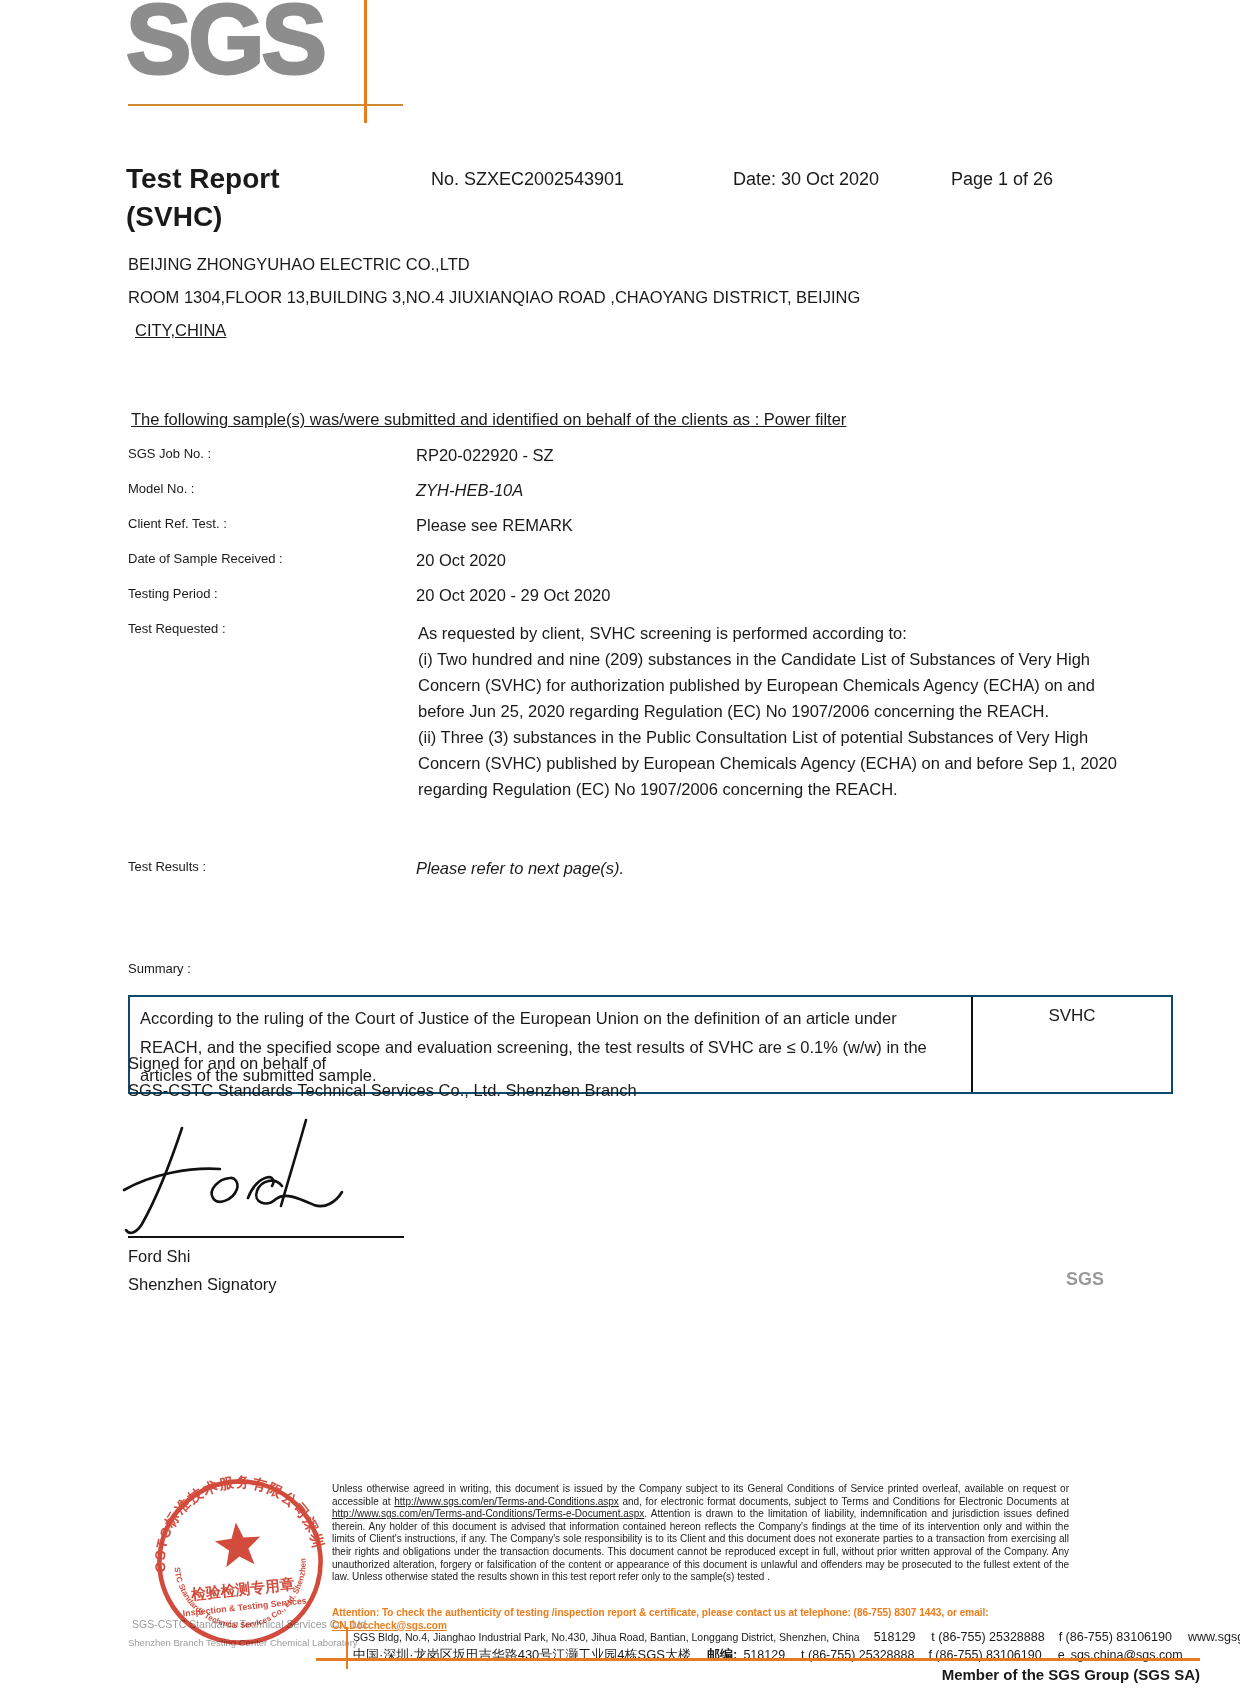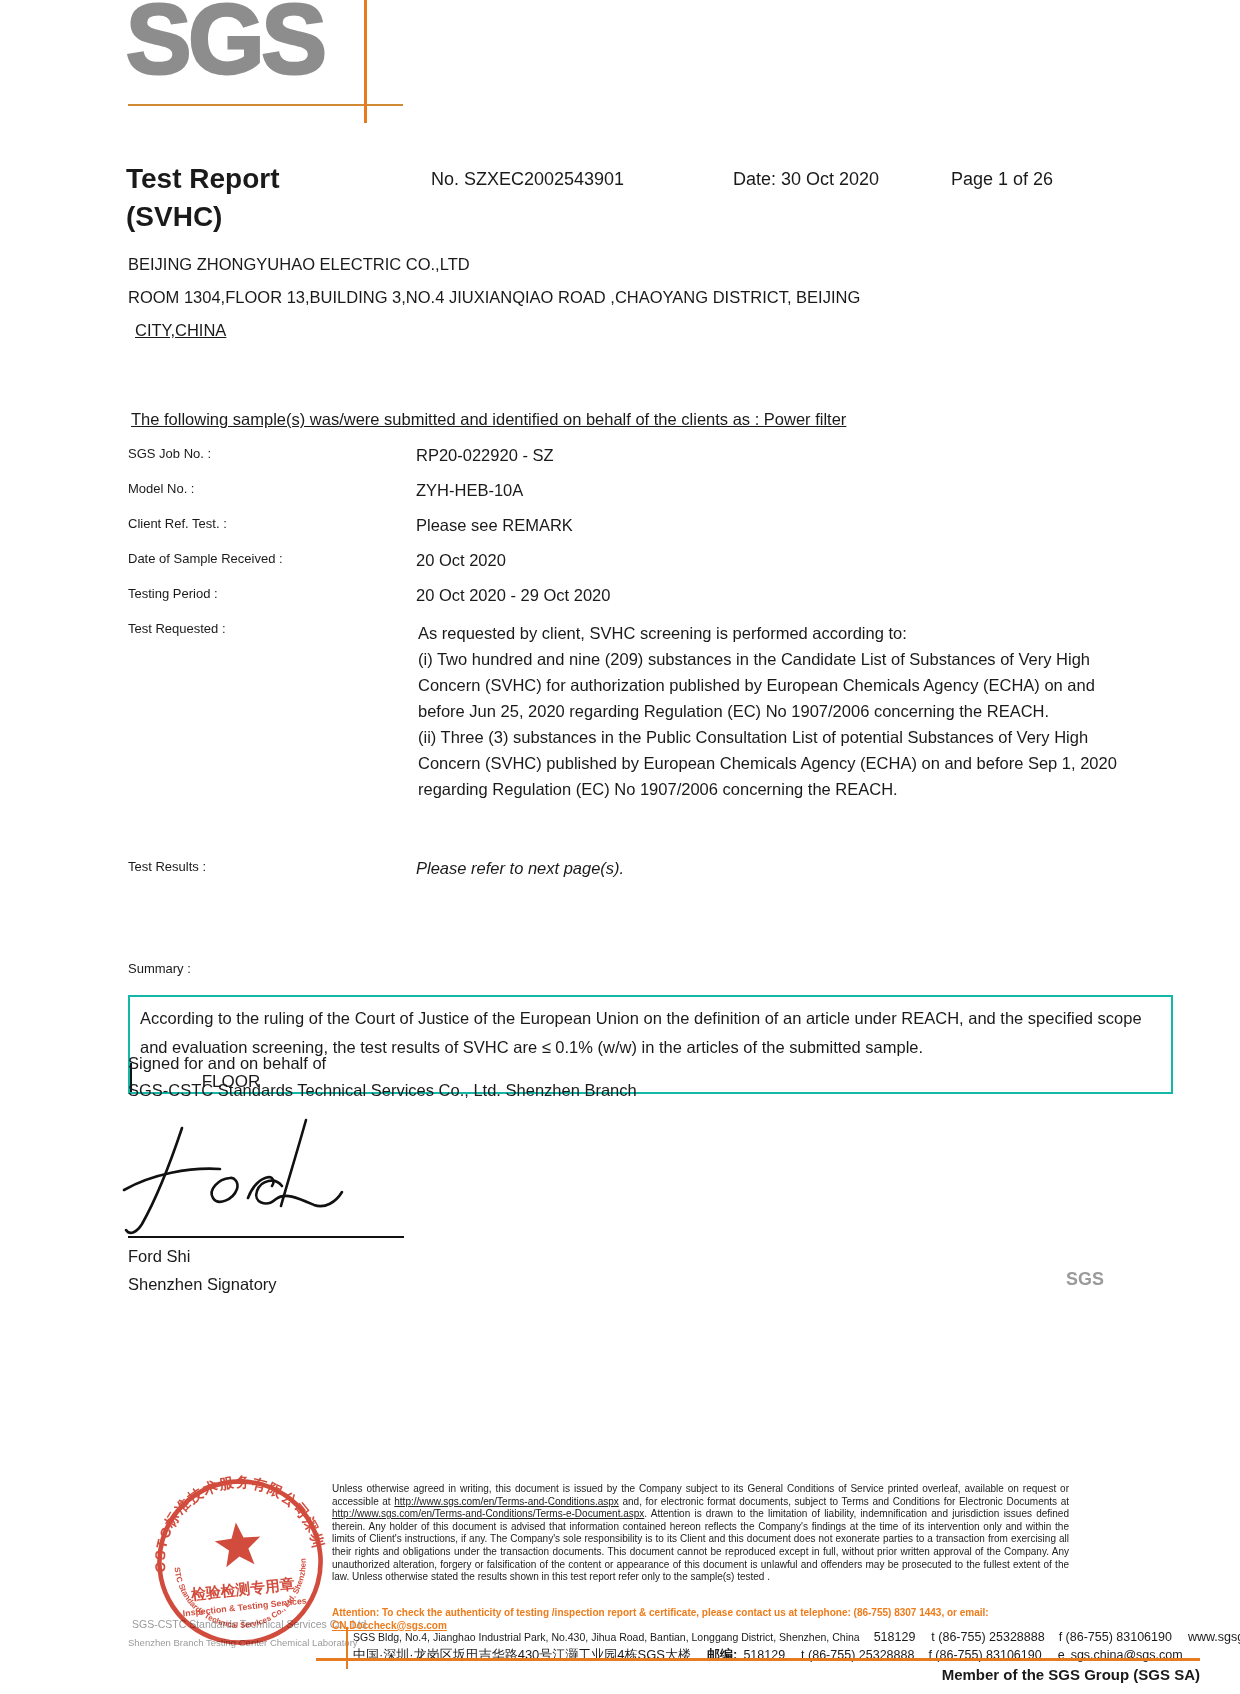--- a/index.html
+++ b/index.html
@@ -16,21 +16,21 @@
   .title{font-size:28px;font-weight:700;line-height:38px;}
   .meta{font-size:18px;}
   
   .body-txt{font-size:16.5px;line-height:33px;}
   .intro{font-size:16.5px;text-decoration:underline;}
   .field-label{font-size:13px;}
   .field-value{font-size:16.5px;}
   .para{font-size:16.5px;line-height:26px;width:700px;}
   .para p{margin:0;}
   
-  .sum-box{border:2px solid #14b8a6;display:flex;flex-direction:column;}
+  .sum-box{border:2px solid #0c4a6e;display:flex;}
   .sum-text{flex:1;padding:7px 12px 0 10px;font-size:16.5px;line-height:28.5px;}
   .sum-verdict{width:198px;border-left:2px solid #111;text-align:center;padding-top:9px;
     font-size:17px;}
   
   .sig-line{background:#111;height:2px;}
   
   .fineprint{font-size:10px;line-height:12.6px;text-align:justify;color:#222;}
   .fineprint a, .att a{color:inherit;text-decoration:underline;cursor:pointer;}
   .att{font-size:10px;line-height:12.5px;font-weight:700;color:#ee7c1b;}
   .addr-row{display:flex;align-items:baseline;font-size:12.5px;white-space:nowrap;}
@@ -66,21 +66,21 @@
     <div>ROOM 1304,FLOOR 13,BUILDING 3,NO.4 JIUXIANQIAO ROAD ,CHAOYANG DISTRICT, BEIJING</div>
     <div style="padding-left:7px;text-decoration:underline;">CITY,CHINA</div>
   </div>
 
   <div class="abs intro" style="left:103px;top:410px;">The following sample(s) was/were submitted and identified on behalf of the clients as : Power filter</div>
 
   <div class="abs field-label" style="left:100px;top:446px;">SGS Job No. :</div>
   <div class="abs field-value" style="left:388px;top:446px;">RP20-022920 - SZ</div>
 
   <div class="abs field-label" style="left:100px;top:481px;">Model No. :</div>
-  <div class="abs field-value" style="left:388px;top:481px;">ZYH-HEB-10A</div>
+  <div class="abs field-value" style="left:388px;top:481px;font-style:italic;">ZYH-HEB-10A</div>
 
   <div class="abs field-label" style="left:100px;top:516px;">Client Ref. Test. :</div>
   <div class="abs field-value" style="left:388px;top:516px;">Please see REMARK</div>
 
   <div class="abs field-label" style="left:100px;top:551px;">Date of Sample Received :</div>
   <div class="abs field-value" style="left:388px;top:551px;">20 Oct 2020</div>
 
   <div class="abs field-label" style="left:100px;top:586px;">Testing Period :</div>
   <div class="abs field-value" style="left:388px;top:586px;">20 Oct 2020 - 29 Oct 2020</div>
 
@@ -90,21 +90,21 @@
     <p>(i) Two hundred and nine (209) substances in the Candidate List of Substances of Very High Concern (SVHC) for authorization published by European Chemicals Agency (ECHA) on and before Jun 25, 2020 regarding Regulation (EC) No 1907/2006 concerning the REACH.</p>
     <p>(ii) Three (3) substances in the Public Consultation List of potential Substances of Very High Concern (SVHC) published by European Chemicals Agency (ECHA) on and before Sep 1, 2020 regarding Regulation (EC) No 1907/2006 concerning the REACH.</p>
   </div>
 
   <div class="abs field-label" style="left:100px;top:859px;">Test Results :</div>
   <div class="abs field-value" style="left:388px;top:859px;font-style:italic;">Please refer to next page(s).</div>
 
   <div class="abs field-label" style="left:100px;top:961px;">Summary :</div>
   <div class="abs sum-box" style="left:100px;top:995px;width:1041px;height:95px;">
     <div class="sum-text">According to the ruling of the Court of Justice of the European Union on the definition of an article under REACH, and the specified scope and evaluation screening, the test results of SVHC are ≤ 0.1% (w/w) in the articles of the submitted sample.</div>
-    <div class="sum-verdict">FLOOR</div>
+    <div class="sum-verdict">SVHC</div>
   </div>
 
   <div class="abs body-txt" style="left:100px;top:1050px;line-height:27px;">
     <div>Signed for and on behalf of</div>
     <div>SGS-CSTC Standards Technical Services Co., Ltd. Shenzhen Branch</div>
   </div>
 
   <svg class="abs" style="left:92px;top:1112px;" width="235" height="128" viewBox="0 0 235 128">
     <g fill="none" stroke="#111" stroke-width="2.6" stroke-linecap="round">
       <path d="M62,16 C54,40 40,80 22,112 C17,120 10,124 6,118"></path>

